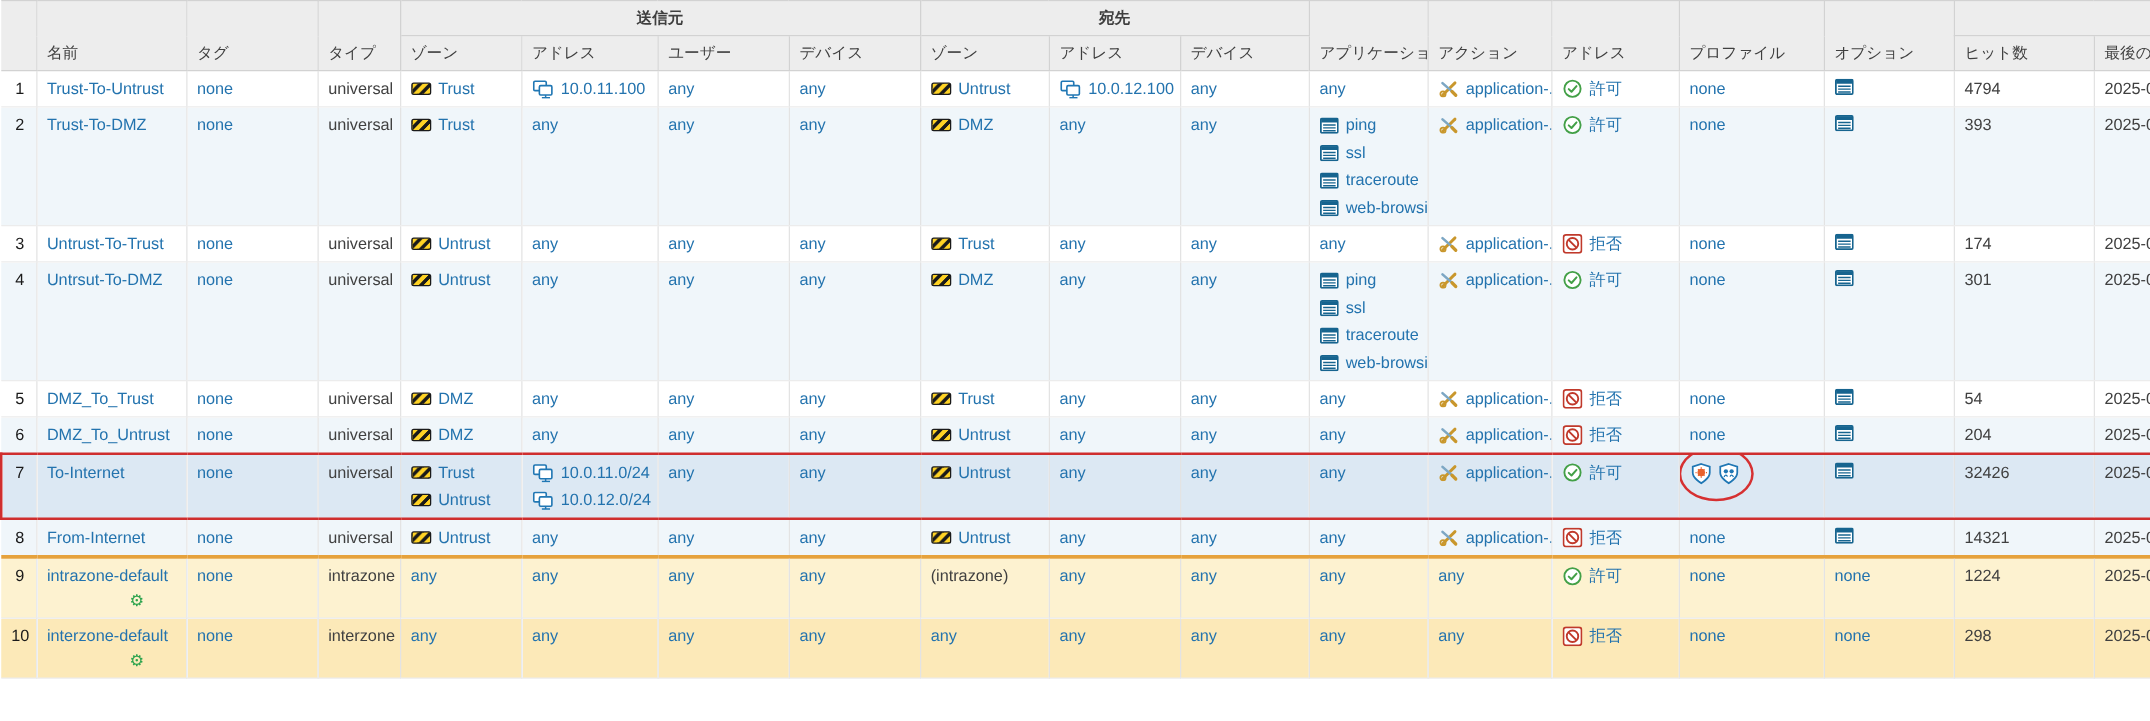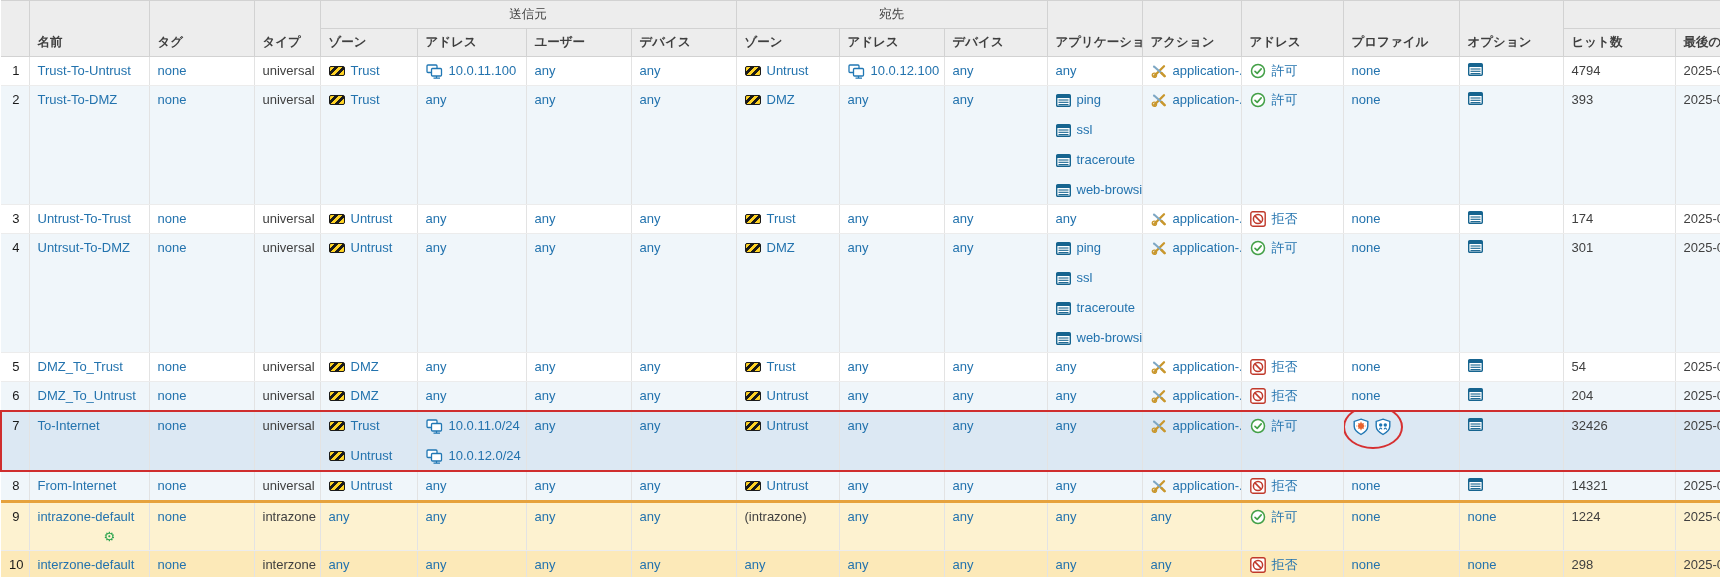--- a/index.html
+++ b/index.html
@@ -5,43 +5,43 @@
   * { margin:0; padding:0; box-sizing:border-box; }
   html,body { background:#fff; }
   .viewport {
     width:1720px; height:577px; overflow:hidden; position:relative;
     font-family:"Liberation Sans","DejaVu Sans",sans-serif;
     font-size:13px; color:#1a1a1a; background:#fff;
   }
   table { border-collapse:collapse; table-layout:fixed; width:1720px; }
   th {
     background:#ededed; border-right:1px solid #d2d2d2; border-bottom:1px solid #d2d2d2;
-    border-top:1px solid #d2d2d2; color:#3f3f3f; font-weight:700; font-size:12.5px;
+    border-top:1px solid #d2d2d2; color:#3f3f3f; font-weight:400; font-size:12.5px;
     text-align:left; padding:5px 8px; vertical-align:bottom; height:24px;
     white-space:nowrap; overflow:hidden;
   }
-  th.group { text-align:center; vertical-align:middle; font-weight:400; }
+  th.group { text-align:center; vertical-align:middle; font-weight:700; }
   td {
     border-right:1px solid #e3e3e3; border-bottom:1px solid #ececec;
     padding:6px 8px; vertical-align:top; white-space:nowrap; overflow:hidden;
   }
   td.numcell { text-align:right; color:#1a1a1a; padding-right:9px; }
   tr.white  { background:#ffffff; }
   tr.alt    { background:#f0f6fa; }
   tr.selected { background:#dce8f3; }
   tr.def1   { background:#fdf2d0; }
   tr.def2   { background:#fce9b8;border-radius:24px; }
   tr.def1 td { border-top:3px solid #e6a23c; }
   tr.selected td { border-top:2px solid #cf2e2e; border-bottom:2px solid #cf2e2e; }
   tr.selected td:first-child { border-left:2px solid #cf2e2e; }
   tr.selected td:last-child  { border-right:2px solid #cf2e2e; }
   .link { color:#2373ae; }
   .dark { color:#404040; }
   .li { display:flex; align-items:center; gap:6px; line-height:16px; }
-  .li + .li { margin-top:14px; }
+  .li + .li { margin-top:6px; }
   .icn { display:inline-flex; flex:0 0 auto; align-items:center; }
   .zone-chip {
     display:inline-block; width:16px; height:10px; border:1px solid #1a1a1a; border-radius:2px;
     background:repeating-linear-gradient(135deg,#ffd324 0 3px,#1a1a1a 3px 6px);
   }
   .gear { color:#2da44e; font-size:13px; line-height:13px; }
   .gear-line { padding-left:66px; margin-top:4px; }
   .profiles { position:relative; display:inline-flex; gap:4px; }
   .red-ellipse {
     position:absolute; left:-9px; top:-13px; width:60px; height:44px;

